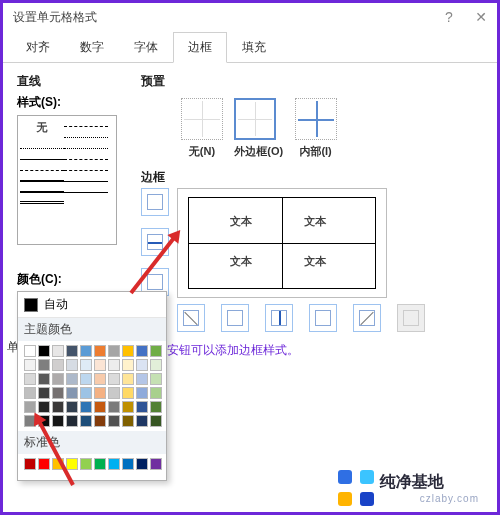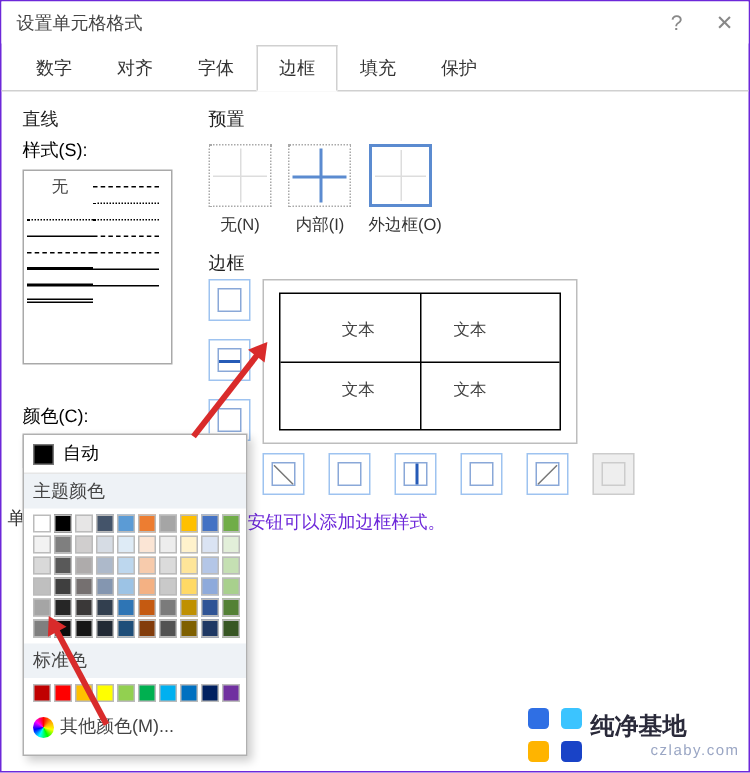--- a/index.html
+++ b/index.html
@@ -9,21 +9,21 @@
     font-size: 12px;
     background: #fff;
     width: 500px;
     height: 515px;
     position: relative;
     overflow: hidden;
   }
   .window {
     width: 500px;
     height: 515px;
-    border: 1px solid #6d28d9;
+    border: 3px solid #6d28d9;
     position: relative;
     background: #fff;
   }
   .titlebar {
     height: 28px;
     line-height: 28px;
     padding-left: 10px;
     color: #444;
     border-bottom: 0px;
     position: relative;
@@ -56,20 +56,21 @@
     border: 1px solid transparent;
   }
   .tab.active {
     border: 1px solid #d0d0d0;
     border-bottom: 1px solid #fff;
     background: #fff;
   }
   .body {
     padding: 6px 14px;
     position: relative;
+    font-weight: bold;
   }
   .section-label {
     color: #222;
     margin: 4px 0 2px;
   }
   .col-left {
     float: left;
     width: 110px;
   }
   .col-right {
@@ -93,21 +94,21 @@
     background:
       repeating-linear-gradient(90deg, transparent 0, transparent 100%);
   }
   .sl-none { text-align:center; font-size:11px; line-height:14px; color:#444; }
   .sl-solid { border-top:1px solid #000; margin-top:10px !important; height:1px !important; }
   .sl-dash  { border-top:1px dashed #000; height:1px !important; margin-top:10px !important;}
   .sl-dot   { border-top:1px dotted #000; height:1px !important; margin-top:10px !important;}
   .sl-thick { border-top:2px solid #000; height:2px !important; margin-top:9px !important;}
   .sl-dbl   { border-top:3px double #000; height:3px !important; margin-top:8px !important;}
   
-  .preset-row { margin-top:8px; }
+  .preset-row { margin-top:8px;margin-left:40px; }
   .preset-btn {
     display:inline-block;
     text-align:center;
     margin-right:8px;
     vertical-align:top;
   }
   .preset-ico {
     width:42px; height:42px;
     border:1px dotted #a9a9a9;
     position:relative;
@@ -215,21 +216,21 @@
     border-left:7px solid transparent;border-right:7px solid transparent;
     border-bottom:12px solid #d92b2b;
   }
   .arrow1{ transform:rotate(38deg); }
   .arrow2{ transform:rotate(-28deg); }
   .hint-text{
     position:absolute;color:#6d28d9;font-size:12px;
   }
   
   .watermark{
-    position:absolute;right:6px;bottom:6px;
+    position:absolute;right:18px;bottom:6px;
     display:flex;align-items:center;gap:6px;
   }
   .watermark .logo{
     width:36px;height:36px;position:relative;
   }
   .watermark .logo .p{position:absolute;width:14px;height:14px;border-radius:3px;}
   .watermark .name{font-size:16px;color:#2a2a3a;font-weight:700;}
   .watermark .sub{font-size:10px;color:#9aa6c4;letter-spacing:1px;margin-left:40px;}
   .clear{clear:both;}
   .single-hint{
@@ -243,26 +244,25 @@
 
   <div class="titlebar">
     <span>设置单元格格式</span>
     <div class="win-btns">
       <span class="win-btn">?</span>
       <span class="win-btn">✕</span>
     </div>
   </div>
 
   <div class="tabs">
+    <div class="tab">对齐</div>
     <div class="tab">数字</div>
-    <div class="tab">对齐</div>
     <div class="tab">字体</div>
     <div class="tab active">边框</div>
     <div class="tab">填充</div>
-    <div class="tab">保护</div>
   </div>
 
   <div class="body">
 
     <div class="col-left">
       <div class="section-label">直线</div>
       <div style="margin-top:4px;">样式(S):</div>
       <div class="style-list">
         <div class="c sl-none">无</div>
         <div class="c sl-dash"></div>
@@ -289,26 +289,26 @@
 
     <div class="col-right">
       <div class="section-label">预置</div>
 
       <div class="preset-row">
         <span class="preset-btn">
           <div class="preset-ico pi-outer"></div>
           <span class="preset-lbl">无(N)</span>
         </span>
         <span class="preset-btn">
+          <div class="preset-ico pi-outer pi-outer-b"></div>
+          <span class="preset-lbl">外边框(O)</span>
+        </span>
+        <span class="preset-btn">
           <div class="preset-ico pi-inner"></div>
           <span class="preset-lbl">内部(I)</span>
-        </span>
-        <span class="preset-btn">
-          <div class="preset-ico pi-outer pi-outer-b"></div>
-          <span class="preset-lbl">外边框(O)</span>
         </span>
       </div>
 
       <div class="section-label" style="margin-top:10px;">边框</div>
 
       <div class="preview-wrap">
         <div class="side-btn-col" style="position:absolute;left:0;top:0;display:flex;flex-direction:column;gap:12px;">
           <span class="small-btn">
               <span class="sq sq-top"></span>
             </span>
@@ -432,24 +432,20 @@
         <span class="c" style="background: rgb(255, 0, 0);"></span>
         <span class="c" style="background: rgb(255, 192, 0);"></span>
         <span class="c" style="background: rgb(255, 255, 0);"></span>
         <span class="c" style="background: rgb(146, 208, 80);"></span>
         <span class="c" style="background: rgb(0, 176, 80);"></span>
         <span class="c" style="background: rgb(0, 176, 240);"></span>
         <span class="c" style="background: rgb(0, 112, 192);"></span>
         <span class="c" style="background: rgb(0, 32, 96);"></span>
         <span class="c" style="background: rgb(112, 48, 160);"></span>
       </div>
-    <div class="cp-more">
-      <span class="wheel"></span>
-      <span>其他颜色(M)...</span>
-    </div>
   </div>
 
   <div class="arrow arrow1" style="left:126px;top:220px;height:70px;"></div>
   <div class="arrow arrow2" style="left:68px;top:410px;height:72px;"></div>
 
   <div class="watermark">
     <div class="logo">
       <span class="p" style="left:0;top:0;background:#2f6fe4;"></span>
       <span class="p" style="right:0;top:0;background:#3bc4ff;"></span>
       <span class="p" style="left:0;bottom:0;background:#ffb400;"></span>

